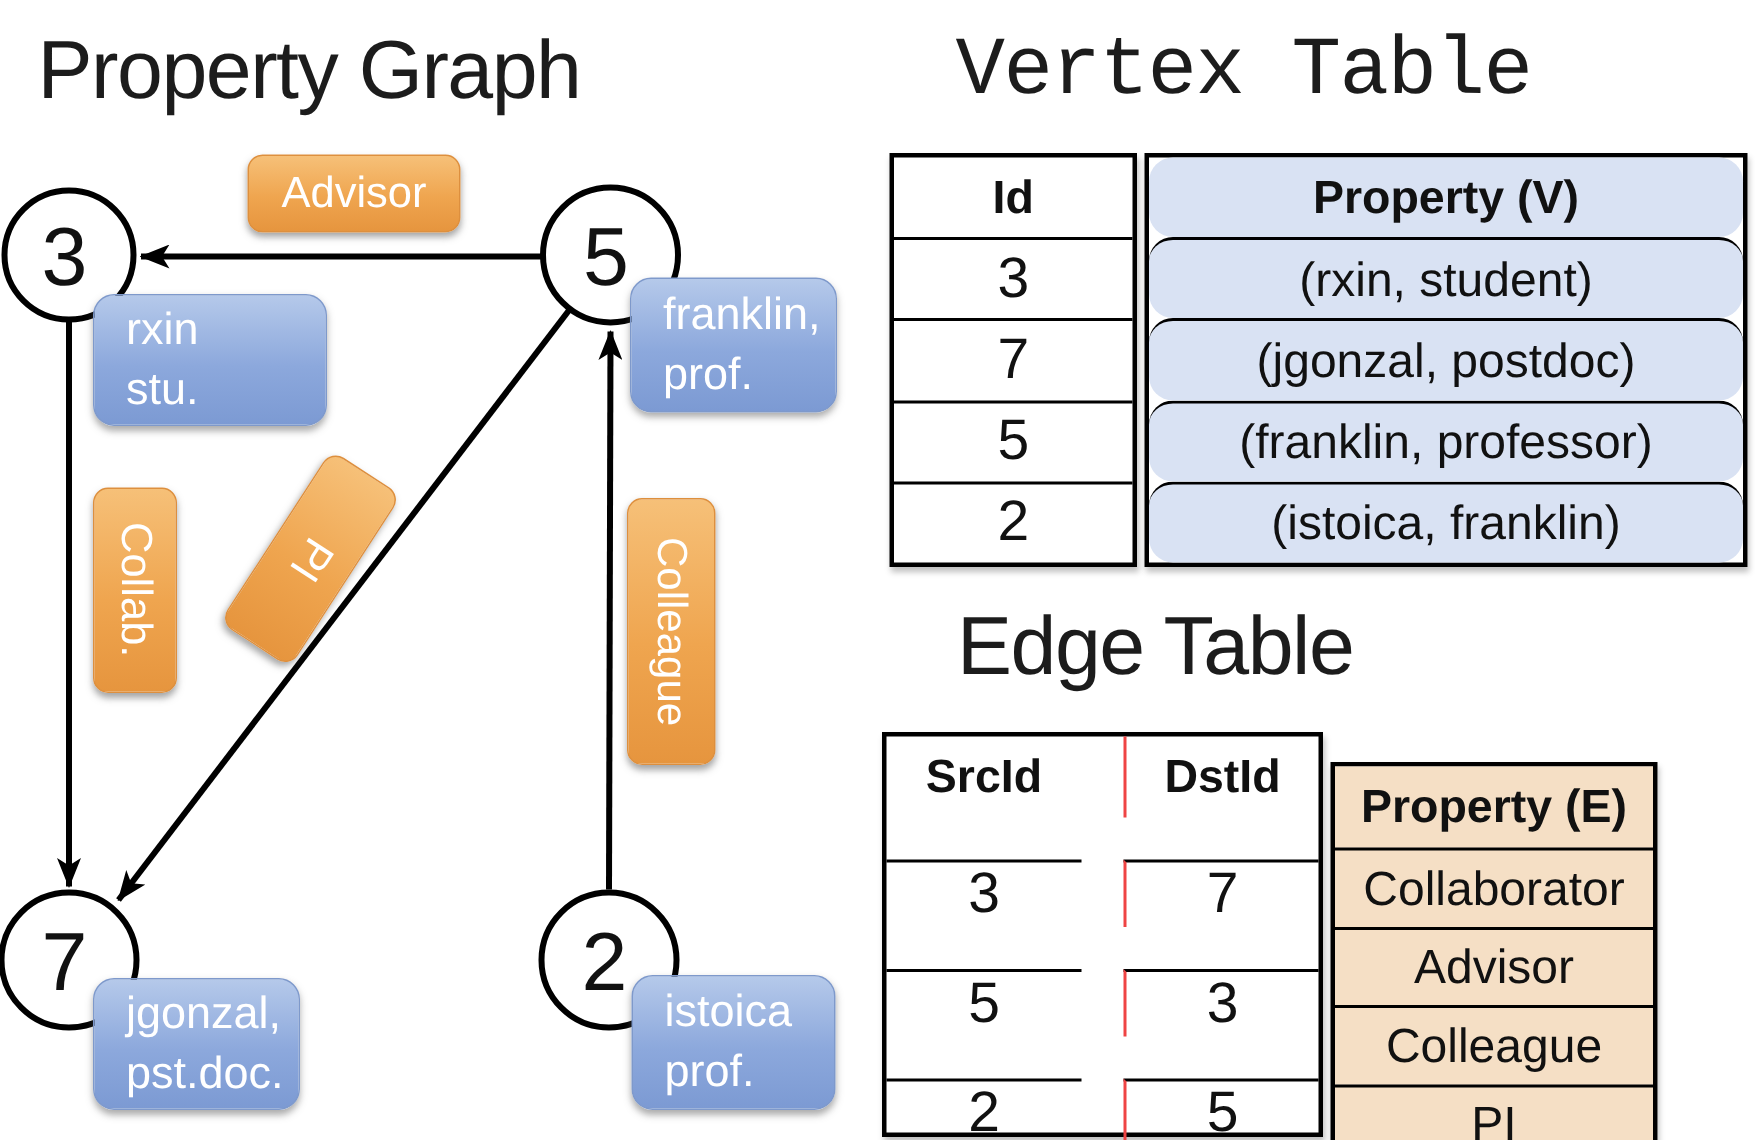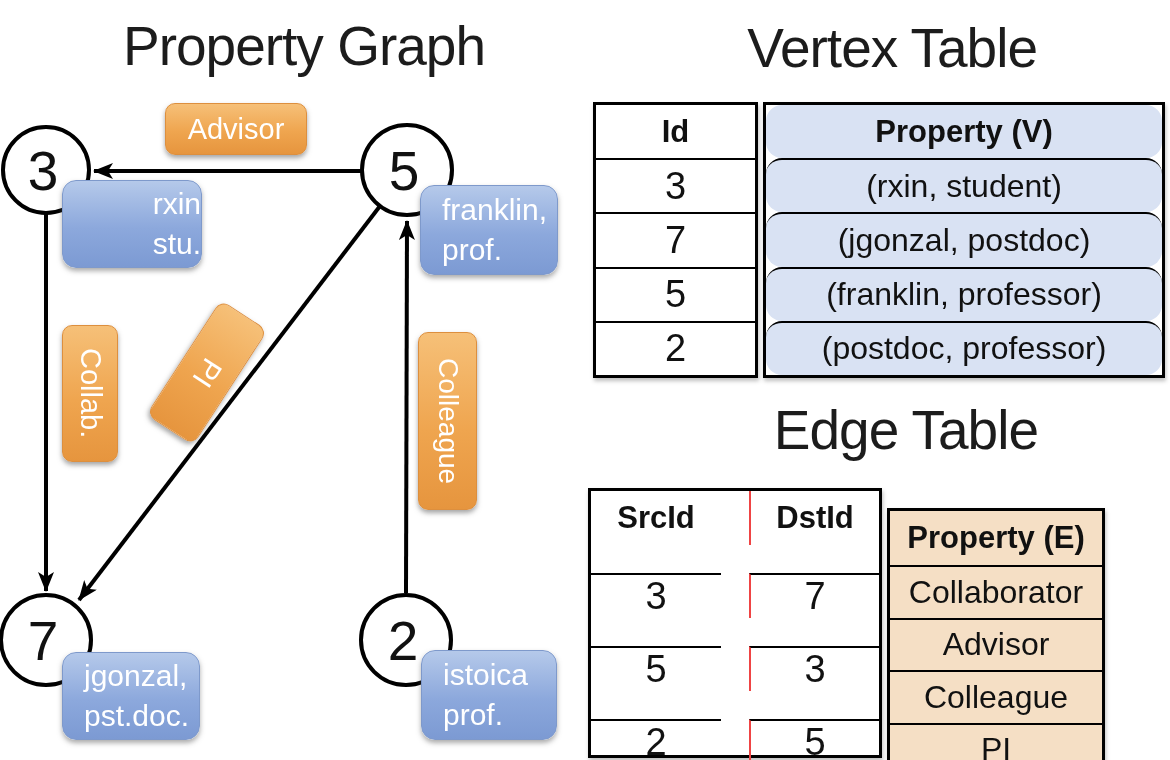--- a/index.html
+++ b/index.html
@@ -1,23 +1,23 @@
 <!DOCTYPE html>
 <html style="--edge-label-orange: #efa54f; --vertex-label-blue: #8ca8dc; --vertex-row-blue: #d9e2f3; --edge-row-tan: #f5dfc5; --line-black: #000000;"><head>
 <meta charset="utf-8">
 <style>
   * { margin:0; padding:0; box-sizing:border-box; }
   html,body { background:#fff; }
   body { font-family:"Liberation Sans", sans-serif; }
   #canvas { position:relative; width:1170px; height:760px; background:#fff; overflow:hidden; }
 
-  .title { position:absolute; text-align:right; font-size:55px; font-weight:400;
+  .title { position:absolute; text-align:left; font-size:55px; font-weight:400;
            color:#1c1c1c; letter-spacing:-1px; white-space:nowrap; }
   #graph-title  { left:25px;  top:14px;  width:460px; }
-  #vtable-title { left:637px; top:16px;  width:400px; }
+  #vtable-title { left:637px; top:16px;  width:400px;font-family:Liberation Mono, monospace; }
   #etable-title { left:638px; top:398px; width:400px; }
 
   svg text { font-family:"Liberation Sans", sans-serif; }
 
   
   .obox { position:absolute;
           background:linear-gradient(180deg,#f6c078 0%, var(--edge-label-orange,#efa54f) 55%, #e6953e 100%);
           border:1px solid #dd8f3e; border-radius:10px;
           box-shadow:0 3px 5px rgba(90,90,90,.55);
           color:#fff; display:flex; align-items:center; justify-content:center;
@@ -27,21 +27,21 @@
   #collab-box    { left:62px;  top:325px; width:56px;  height:137px; }
   #pi-box        { left:179px; top:304px; width:56px;  height:137px; transform:rotate(33deg); }
   #colleague-box { left:418px; top:332px; width:59px;  height:178px; font-size:28px; }
 
   .bbox { position:absolute;
           background:linear-gradient(180deg,#b5c9ea 0%, var(--vertex-label-blue,#8ca8dc) 55%, #7c9ad3 100%);
           border:1px solid #7e99cb; border-radius:14px;
           box-shadow:0 3px 5px rgba(90,90,90,.5);
           color:#fff; font-size:30px; line-height:1.32;
           display:flex; flex-direction:column; justify-content:center; padding-left:21px; }
-  #rxin-box     { left:62px;  top:180px; width:140px; height:88px;align-items:flex-end; }
+  #rxin-box     { left:62px;  top:196px; width:156px; height:88px; }
   #franklin-box { left:420px; top:185px; width:138px; height:90px; }
   #jgonzal-box  { left:62px;  top:652px; width:138px; height:88px; }
   #istoica-box  { left:421px; top:650px; width:136px; height:90px; }
 
   
   .tblock { position:absolute; border:3px solid #000; background:#fff;
             box-shadow:1px 3px 4px rgba(0,0,0,.25); display:grid; }
   .cell { display:flex; align-items:center; justify-content:center;
           font-size:32px; color:#111; border-top:2px solid #000; }
   .cell.first { border-top:none; }
@@ -117,21 +117,21 @@
     <div class="cell num">7</div>
     <div class="cell num">5</div>
     <div class="cell num">2</div>
   </div>
 
   <div id="vt-prop" class="tblock">
     <div class="cell hdr first blue">Property (V)</div>
     <div class="cell blue">(rxin, student)</div>
     <div class="cell blue">(jgonzal, postdoc)</div>
     <div class="cell blue">(franklin, professor)</div>
-    <div class="cell blue">(postdoc, professor)</div>
+    <div class="cell blue">(istoica, franklin)</div>
   </div>
 
   <div id="et-ids" class="tblock">
     <div class="cell hdr first">SrcId</div>
     <div class="cell hdr first rcol">DstId</div>
     <div class="cell num">3</div>
     <div class="cell num rcol">7</div>
     <div class="cell num">5</div>
     <div class="cell num rcol">3</div>
     <div class="cell num">2</div>

